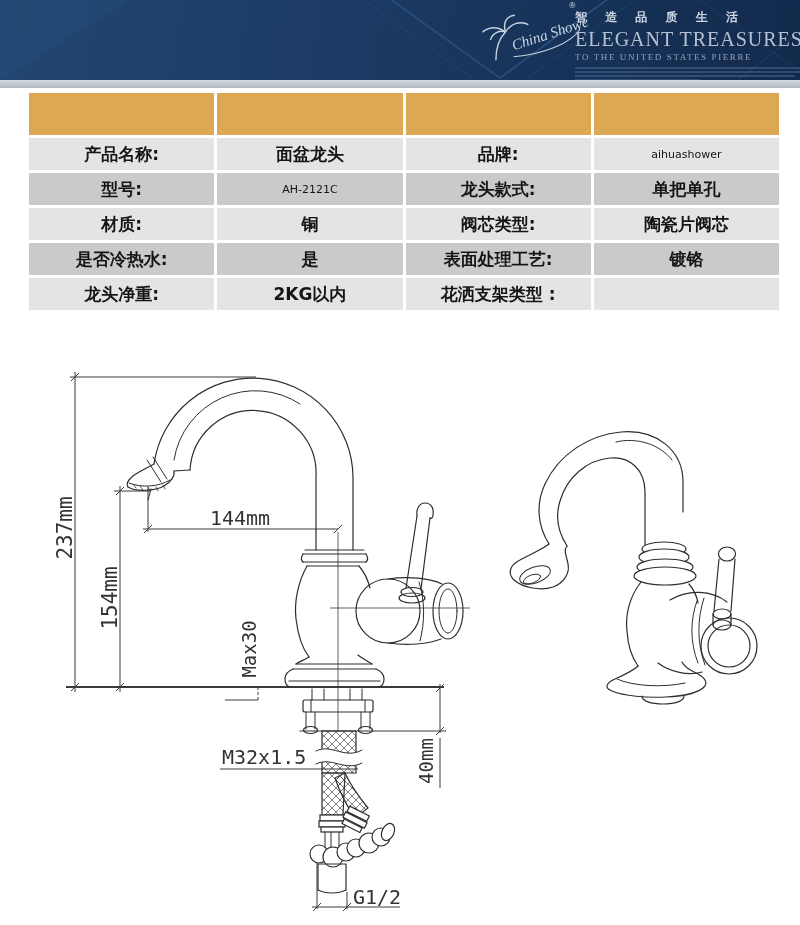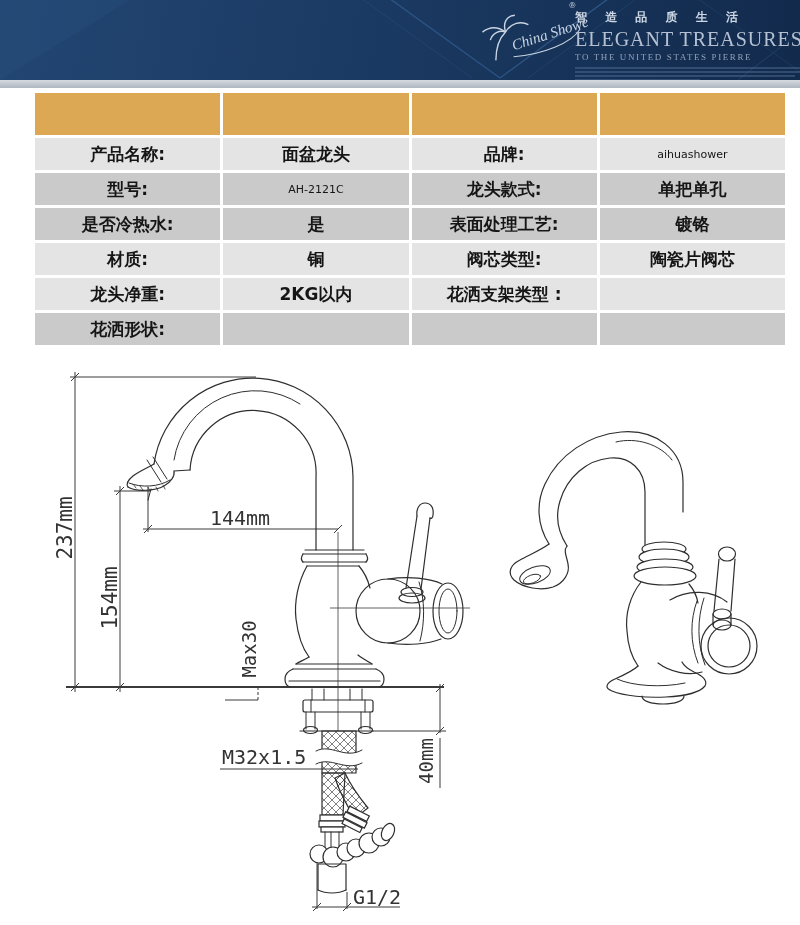--- a/index.html
+++ b/index.html
@@ -29,21 +29,21 @@
   .line-sub{font-family:"Liberation Serif","DejaVu Serif",serif;font-size:9px;letter-spacing:1.6px;
     color:#91A2BA;margin-top:1px}
   .fineprint{margin-top:5px}
   .fineprint i{display:block;height:2px;background:#56749C;opacity:.45;margin-bottom:2px}
   .fineprint i:nth-child(1){width:238px}.fineprint i:nth-child(2){width:230px}
   .fineprint i:nth-child(3){width:220px}.fineprint i:nth-child(4){width:125px}
   .strip{position:absolute;left:0;top:80px;width:800px;height:8px;
     background:linear-gradient(180deg,#D6DBE1,#AEB6C0)}
 
   
-  .spec{position:absolute;left:32px;top:90px;width:756px;border-collapse:separate;
+  .spec{position:absolute;left:26px;top:90px;width:756px;border-collapse:separate;
     border-spacing:3px;table-layout:fixed}
   .spec td{text-align:center;vertical-align:middle;font-size:17px;font-weight:bold;
     color:var(--cell-text);overflow:hidden;white-space:nowrap}
   .spec tr.hd td{height:42px;background:var(--table-header)}
   .spec tr.rw td{height:32px}
   .spec tr.r-light td{background:var(--row-light)}
   .spec tr.r-dark td{background:var(--row-dark)}
   .spec td.lat{font-weight:400;font-size:11px}
 
   
@@ -104,42 +104,36 @@
       <td>面盆龙头</td>
       <td>品牌:</td>
       <td class="lat">aihuashower</td>
     </tr>
     <tr class="rw r-dark">
       <td>型号:</td>
       <td class="lat">AH-2121C</td>
       <td>龙头款式:</td>
       <td>单把单孔</td>
     </tr>
+    <tr class="rw r-light">
+      <td>材质:</td>
+      <td>铜</td>
+      <td>阀芯类型:</td>
+      <td>陶瓷片阀芯</td>
+    </tr>
     <tr class="rw r-dark">
       <td>是否冷热水:</td>
       <td>是</td>
       <td>表面处理工艺:</td>
       <td>镀铬</td>
     </tr>
     <tr class="rw r-light">
-      <td>材质:</td>
-      <td>铜</td>
-      <td>阀芯类型:</td>
-      <td>陶瓷片阀芯</td>
-    </tr>
-    <tr class="rw r-light">
       <td>龙头净重:</td>
       <td>2KG以内</td>
       <td>花洒支架类型 :</td>
-      <td></td>
-    </tr>
-    <tr class="rw r-dark">
-      <td>花洒形状:</td>
-      <td></td>
-      <td></td>
       <td></td>
     </tr>
   </tbody>
     </table>
 
   <svg class="drawing" width="800" height="565" viewBox="0 0 800 565">
     <defs>
       <pattern id="braid" width="8" height="8" patternUnits="userSpaceOnUse">
         <path d="M0,4 L4,0 M4,0 L8,4 M0,4 L4,8 M4,8 L8,4" stroke="#4A4A4A" stroke-width="0.7" fill="none"></path>
       </pattern>

